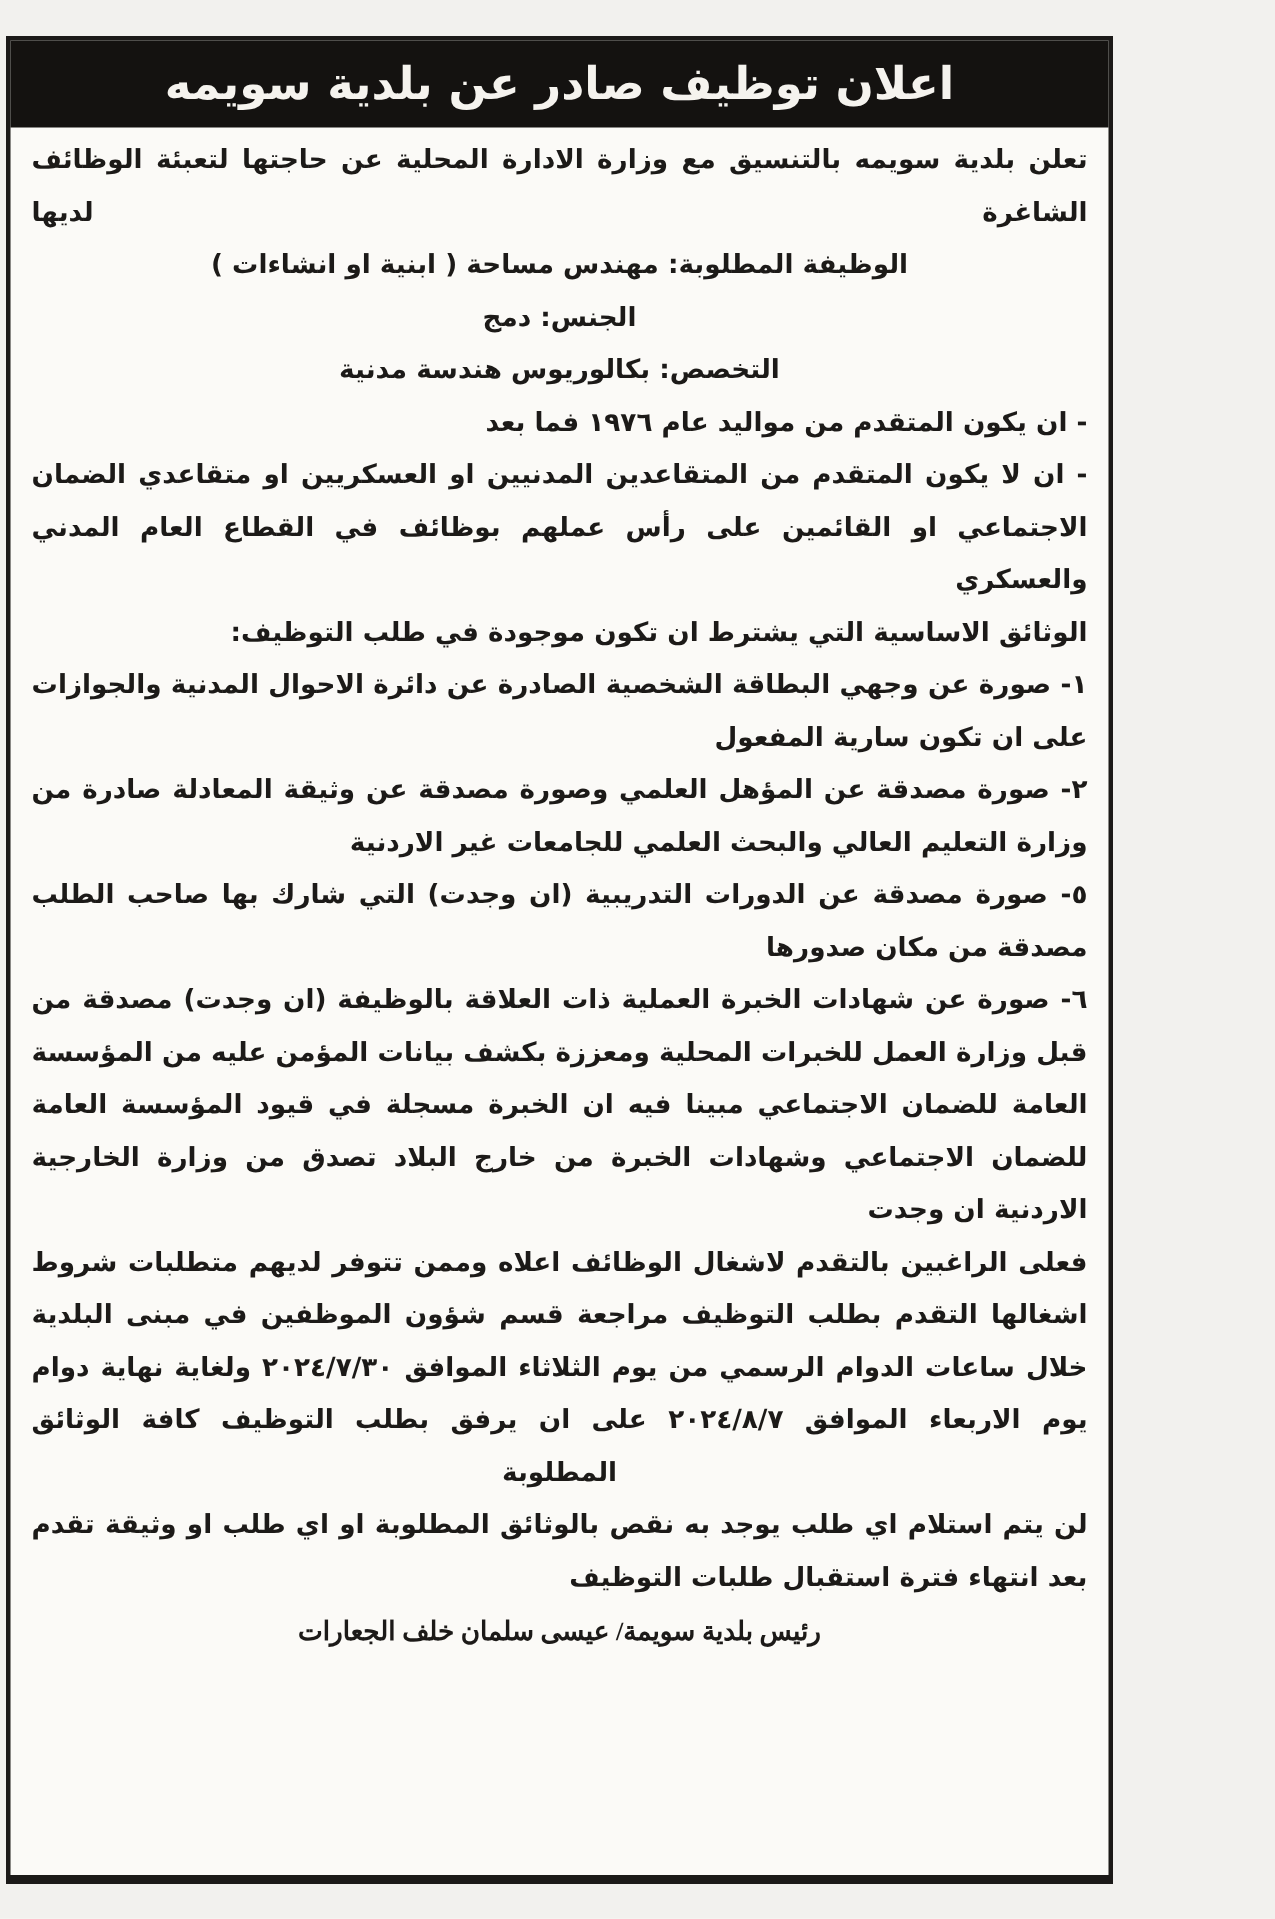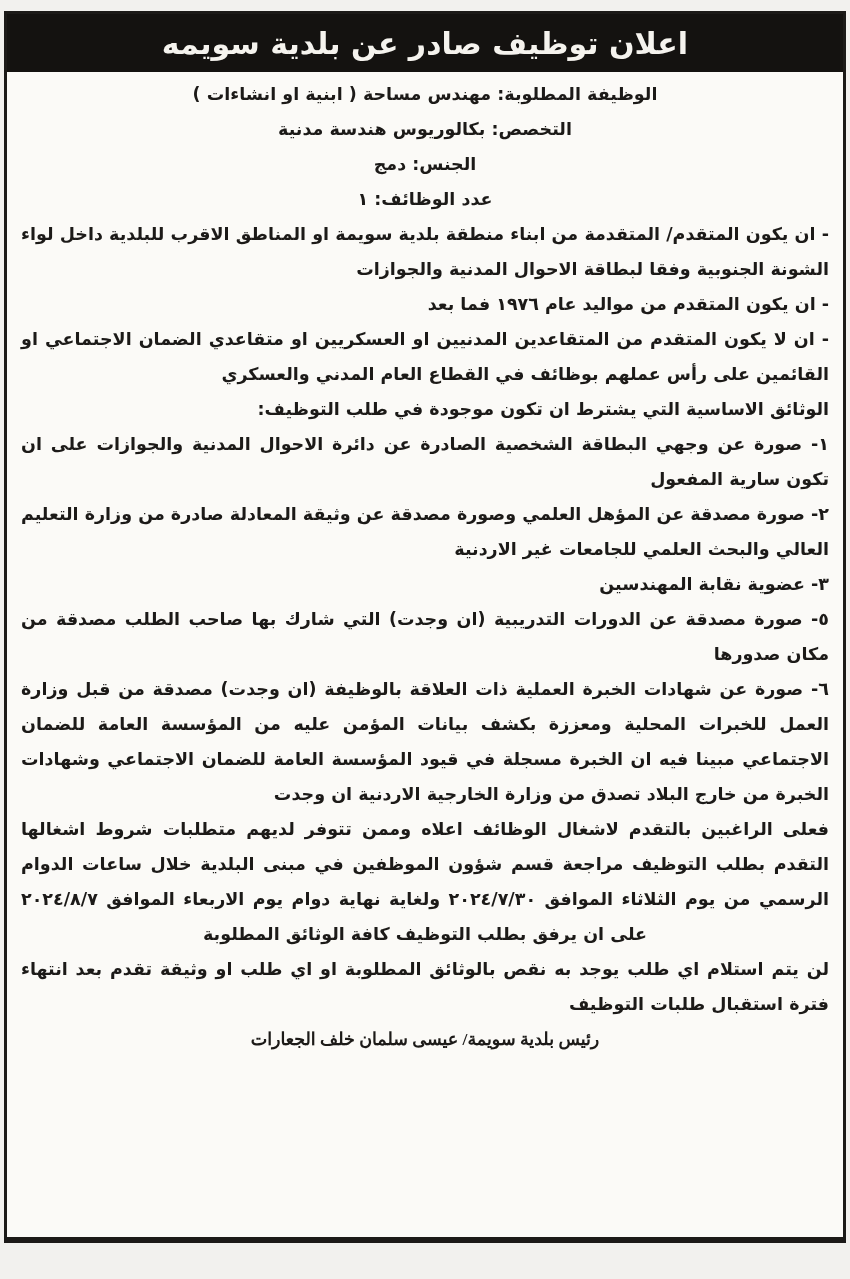--- a/index.html
+++ b/index.html
@@ -14,22 +14,22 @@
   html, body {
     width: 850px;
     height: 1279px;
     background: var(--page-bg);
     font-family: "DejaVu Sans", sans-serif;
     overflow: hidden;
   }
   .doc-frame {
     position: absolute;
     left: 4px;
-    top: 11px;
-    width: 842px;
+    top: 24px;
+    width: 738px;
     height: 1232px;
     background: var(--paper);
     border: 3px solid var(--border);
     border-bottom-width: 6px;
   }
   .title-banner {
     height: 58px;
     background: var(--banner-bg);
     color: var(--banner-text);
     display: flex;
@@ -73,34 +73,32 @@
 <body>
 
 <div class="doc-frame">
 
   <div class="title-banner">
     <h1>اعلان توظيف صادر عن بلدية سويمه</h1>
   </div>
 
   <div class="content">
 
+    <p class="stretch">تعلن بلدية سويمه بالتنسيق مع وزارة الادارة المحلية عن حاجتها لتعبئة الوظائف الشاغرة لديها</p>
 
     <p class="center">الوظيفة المطلوبة: مهندس مساحة ( ابنية او انشاءات )</p>
+    <p class="center">الجنس: دمج</p>
     <p class="center">التخصص: بكالوريوس هندسة مدنية</p>
-    <p class="center">الجنس: دمج</p>
-    <p class="center">عدد الوظائف: ١</p>
 
-    <p class="just">- ان يكون المتقدم/ المتقدمة من ابناء منطقة بلدية سويمة او المناطق الاقرب للبلدية داخل لواء الشونة الجنوبية وفقا لبطاقة الاحوال المدنية والجوازات</p>
     <p class="just">- ان يكون المتقدم من مواليد عام ١٩٧٦ فما بعد</p>
     <p class="just">- ان لا يكون المتقدم من المتقاعدين المدنيين او العسكريين او متقاعدي الضمان الاجتماعي او القائمين على رأس عملهم بوظائف في القطاع العام المدني والعسكري</p>
 
     <h2 class="heading">الوثائق الاساسية التي يشترط ان تكون موجودة في طلب التوظيف:</h2>
     <p class="just">١- صورة عن وجهي البطاقة الشخصية الصادرة عن دائرة الاحوال المدنية والجوازات على ان تكون سارية المفعول</p>
     <p class="just">٢- صورة مصدقة عن المؤهل العلمي وصورة مصدقة عن وثيقة المعادلة صادرة من وزارة التعليم العالي والبحث العلمي للجامعات غير الاردنية</p>
-    <p class="just">٣- عضوية نقابة المهندسين</p>
     <p class="just">٥- صورة مصدقة عن الدورات التدريبية (ان وجدت) التي شارك بها صاحب الطلب مصدقة من مكان صدورها</p>
     <p class="just">٦- صورة عن شهادات الخبرة العملية ذات العلاقة بالوظيفة (ان وجدت) مصدقة من قبل وزارة العمل للخبرات المحلية ومعززة بكشف بيانات المؤمن عليه من المؤسسة العامة للضمان الاجتماعي مبينا فيه ان الخبرة مسجلة في قيود المؤسسة العامة للضمان الاجتماعي وشهادات الخبرة من خارج البلاد تصدق من وزارة الخارجية الاردنية ان وجدت</p>
 
     <p class="center-last">فعلى الراغبين بالتقدم لاشغال الوظائف اعلاه وممن تتوفر لديهم متطلبات شروط اشغالها التقدم بطلب التوظيف مراجعة قسم شؤون الموظفين في مبنى البلدية خلال ساعات الدوام الرسمي من يوم الثلاثاء الموافق ٢٠٢٤/٧/٣٠ ولغاية نهاية دوام يوم الاربعاء الموافق ٢٠٢٤/٨/٧ على ان يرفق بطلب التوظيف كافة الوثائق المطلوبة</p>
     <p class="just">لن يتم استلام اي طلب يوجد به نقص بالوثائق المطلوبة او اي طلب او وثيقة تقدم بعد انتهاء فترة استقبال طلبات التوظيف</p>
 
     <p class="signature">رئيس بلدية سويمة/ عيسى سلمان خلف الجعارات</p>
 
   </div>
 </div>

